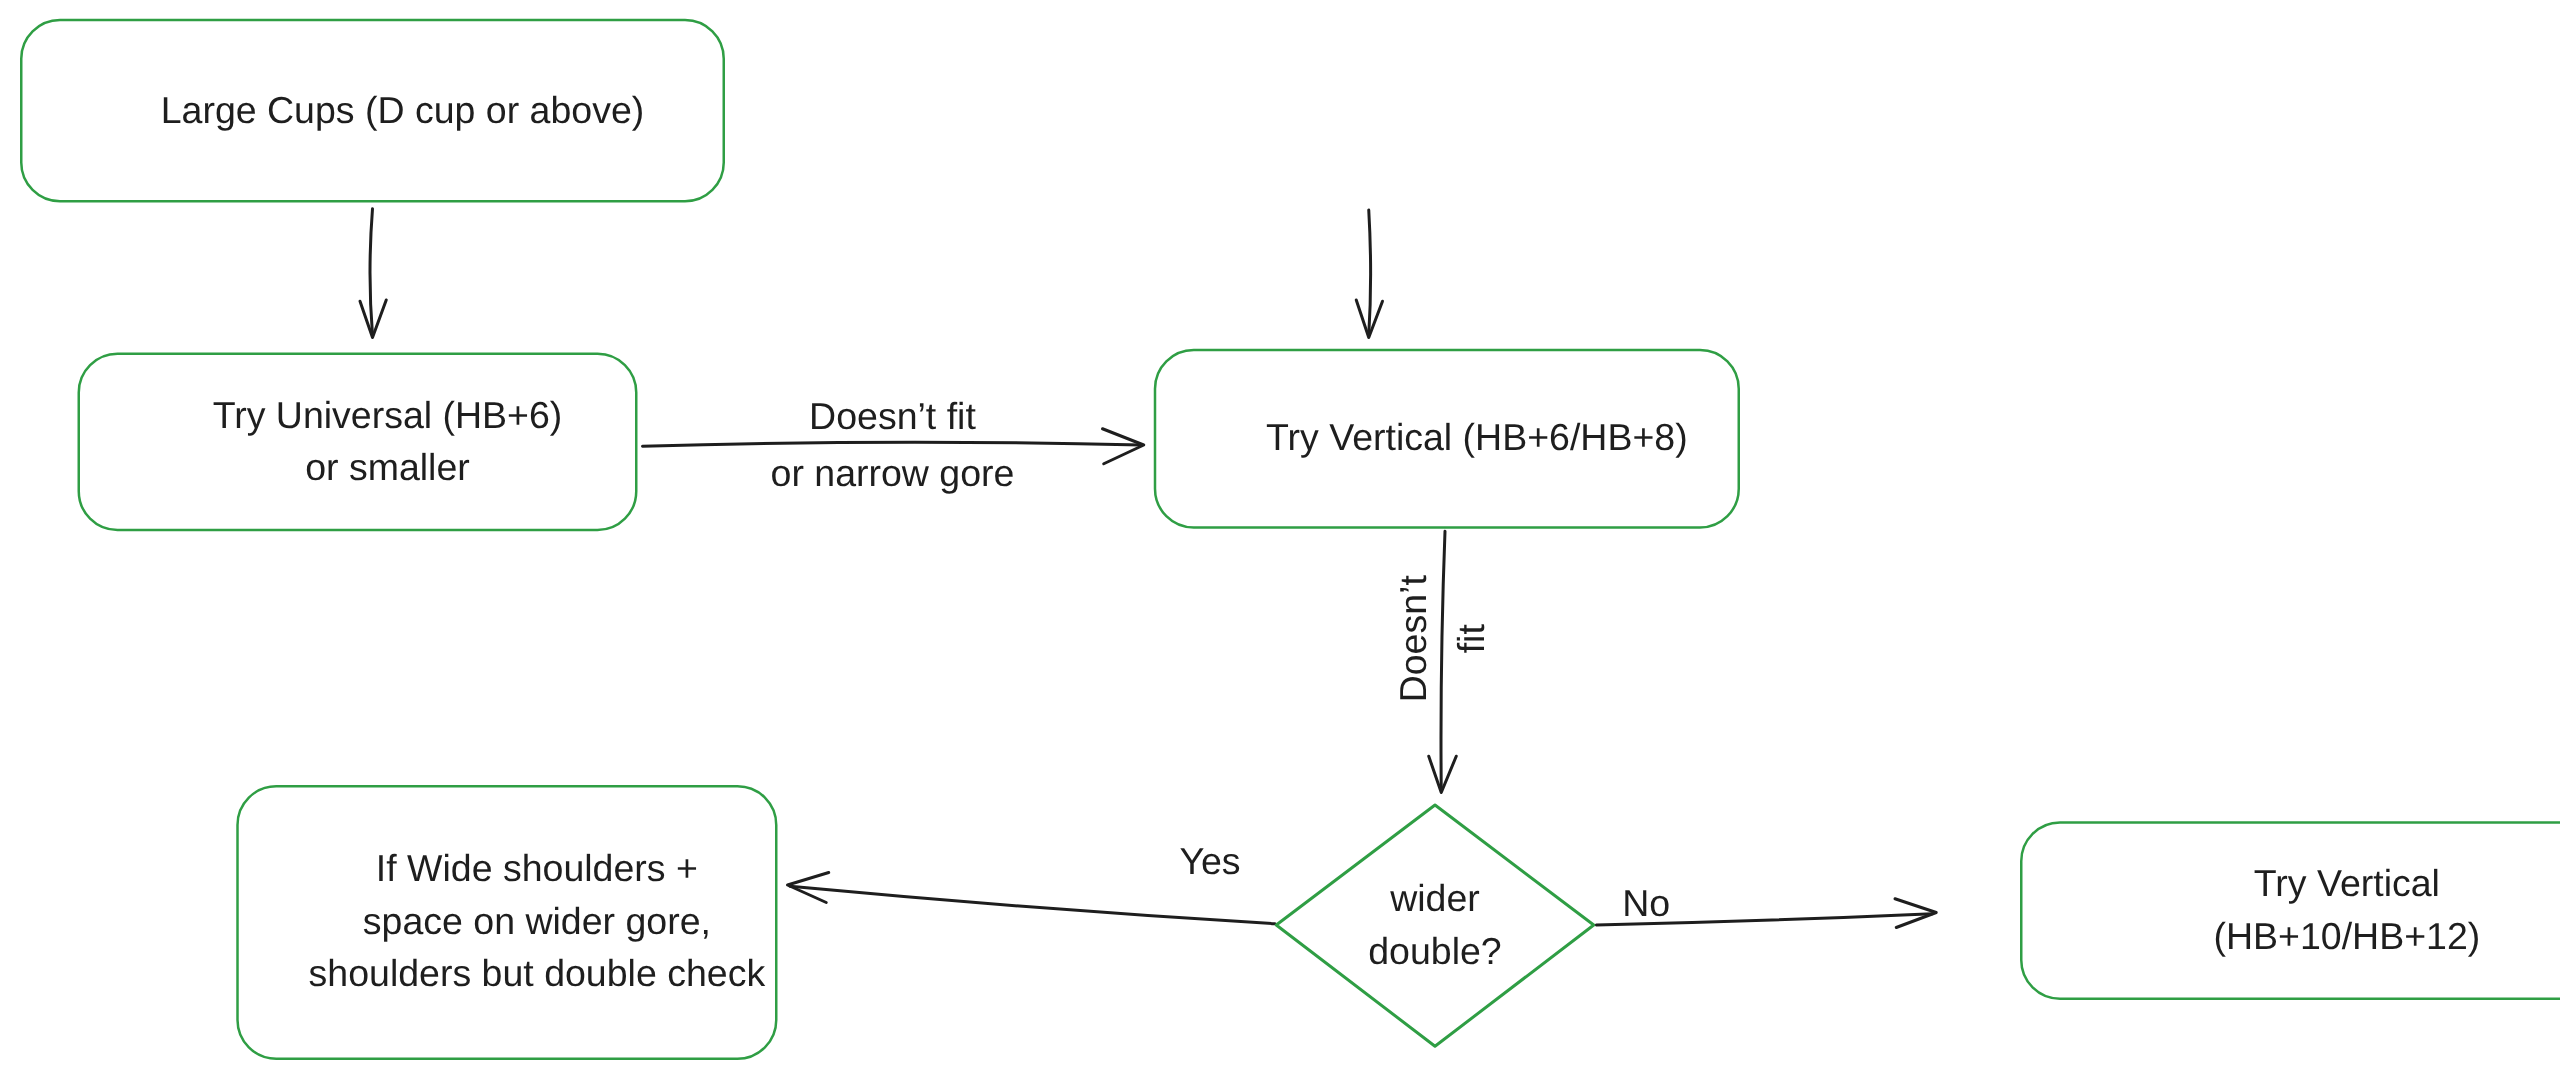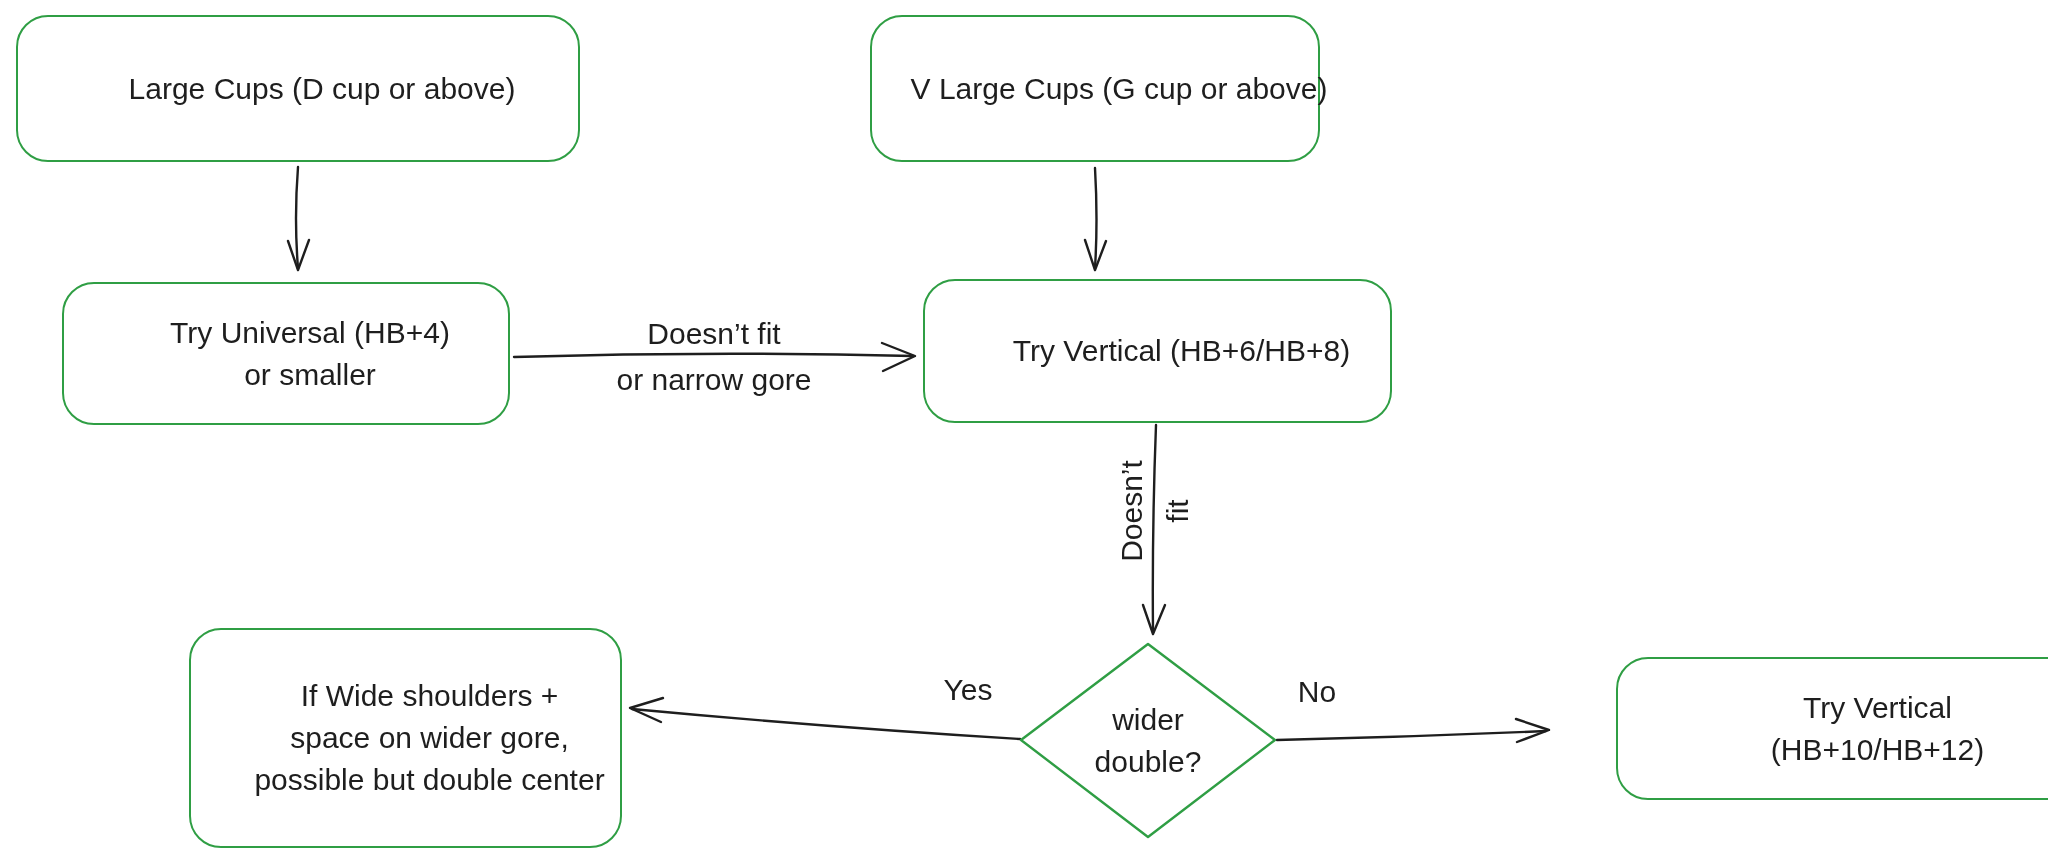--- a/index.html
+++ b/index.html
@@ -70,37 +70,34 @@
     <path class="edge" d="M 1277 740 Q 1412 737 1546 731"></path>
     <path class="edge" d="M 1516 719 L 1549 730 L 1517 742"></path>
 
     <polygon class="shape" points="1148,644 1275,740 1148,837 1021,740"></polygon>
   </svg>
 
   <div class="node" style="left:16px;top:15px;width:564px;height:147px">
     <div class="line">Large Cups (D cup or above)</div>
   </div>
 
-  <div class="node" style="left:870px;top:15px;width:450px;height:147px">
-    <div class="line">V Large Cups (G cup or above)</div>
-  </div>
 
   <div class="node" style="left:62px;top:282px;width:448px;height:143px">
-    <div class="line">Try Universal (HB+4)</div>
+    <div class="line">Try Universal (HB+6)</div>
     <div class="line">or smaller</div>
   </div>
 
   <div class="node" style="left:923px;top:279px;width:469px;height:144px">
     <div class="line">Try Vertical (HB+6/HB+8)</div>
   </div>
 
   <div class="node" style="left:189px;top:628px;width:433px;height:220px">
     <div class="line">If Wide shoulders +</div>
     <div class="line">space on wider gore,</div>
-    <div class="line">possible but double center</div>
+    <div class="line">shoulders but double check</div>
   </div>
 
   <div class="node" style="left:1616px;top:657px;width:475px;height:143px">
     <div class="line">Try Vertical</div>
     <div class="line">(HB+10/HB+12)</div>
   </div>
 
   <div class="diamond-label">
     <div class="line">wider</div>
     <div class="line">double?</div>
@@ -113,17 +110,17 @@
 
   <div class="edge-label rot90" style="left:1155px;top:511px">
     <div class="line">Doesn’t</div>
     <div class="line">fit</div>
   </div>
 
   <div class="edge-label" style="left:968px;top:690px">
     <div class="line">Yes</div>
   </div>
 
-  <div class="edge-label" style="left:1317px;top:692px">
+  <div class="edge-label" style="left:1317px;top:724px">
     <div class="line">No</div>
   </div>
 
 </div>
 
 </body></html>

